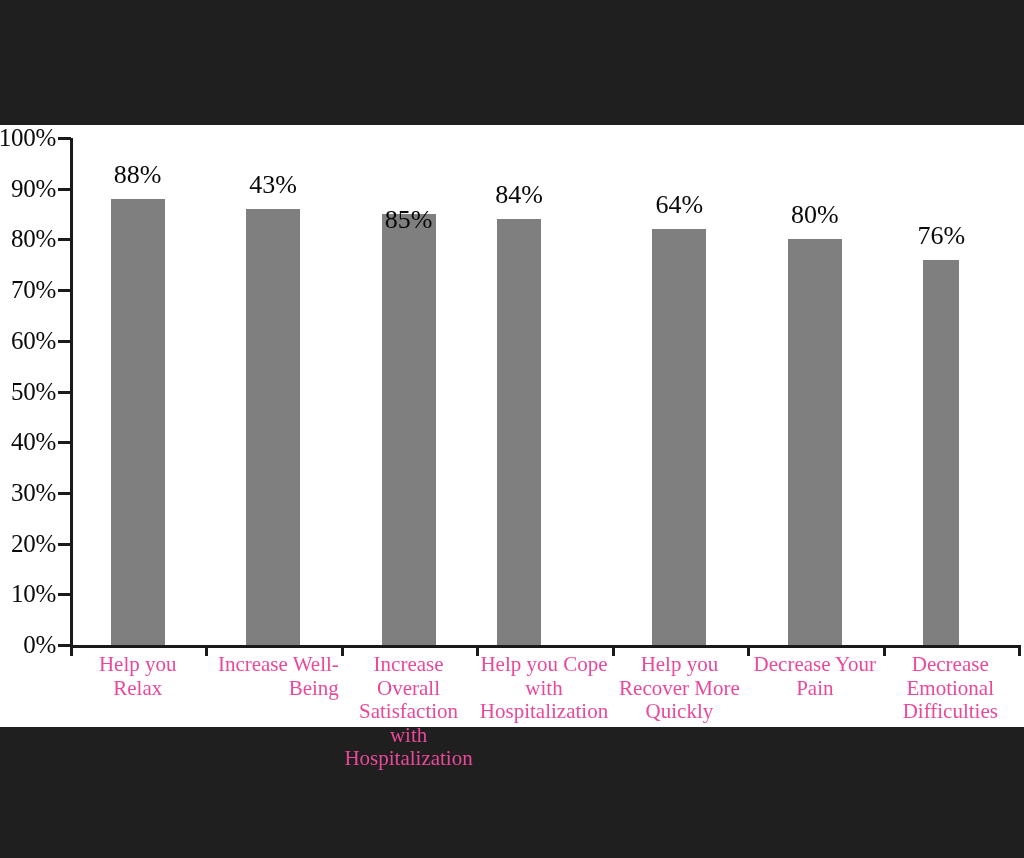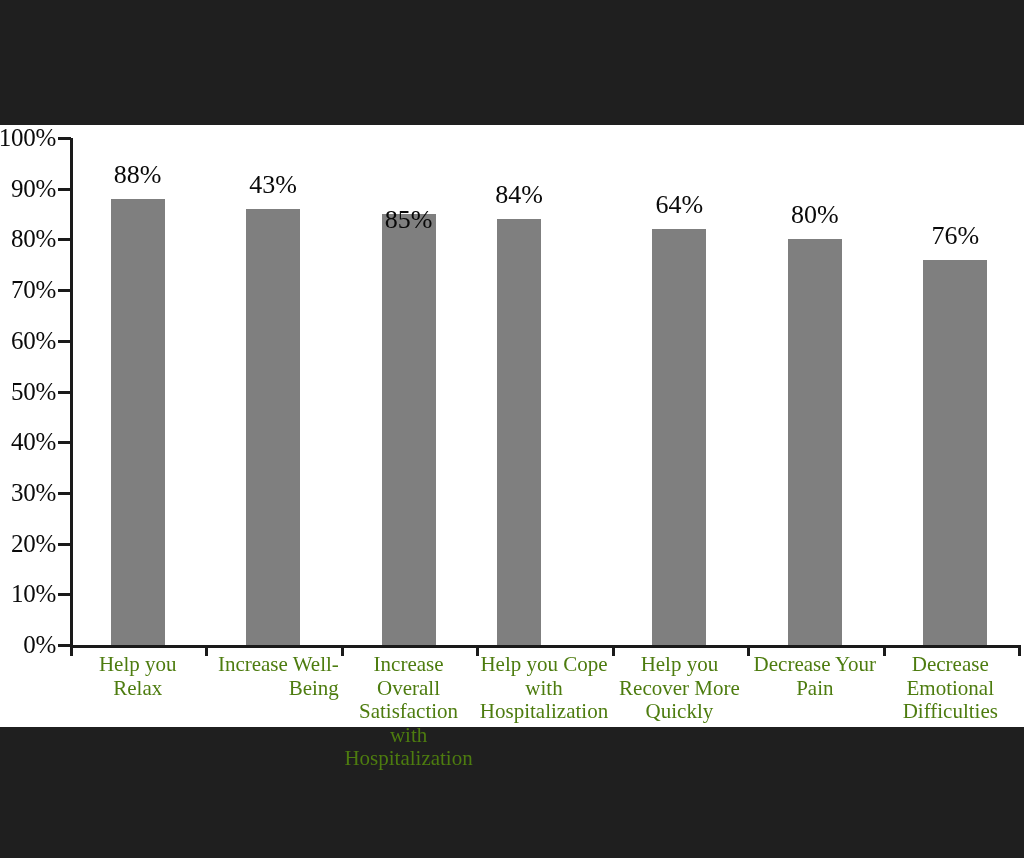--- a/index.html
+++ b/index.html
@@ -108,21 +108,21 @@
     white-space: nowrap;
   }
 
   
   .cat-label {
     position: absolute;
     top: 528px;
     text-align: center;
     font-size: 21px;
     line-height: 23.5px;
-    color: #4d7c0f;
+    color: #ec4899;
   }
 </style>
 </head>
 <body>
 
 <div id="figure-frame">
 
   <div id="chart-canvas">
 
     <div id="y-axis-line"></div>
@@ -181,21 +181,21 @@
           <div class="bar-value" style="top: 57.12px;">84%</div>
         </div>
         <div class="bar-group" style="left: 652.429px; width: 54px;">
           <div class="bar" style="height: 415.74px; background: rgb(127, 127, 127);"></div>
           <div class="bar-value" style="top: 67.26px;">64%</div>
         </div>
         <div class="bar-group" style="left: 787.857px; width: 54px;">
           <div class="bar" style="height: 405.6px; background: rgb(127, 127, 127);"></div>
           <div class="bar-value" style="top: 77.4px;">80%</div>
         </div>
-        <div class="bar-group" style="left: 923.286px; width: 64px; font-family: Liberation Serif, serif;">
+        <div class="bar-group" style="left: 923.286px; width: 36px; font-family: Liberation Serif, serif;">
           <div class="bar" style="height: 385.32px; background: rgb(127, 127, 127);"></div>
           <div class="bar-value" style="top: 97.68px;">76%</div>
         </div>
       </div>
 
     <div id="cat-group">
         <div class="cat-label" style="left: 72px; width: 131.429px;">
           <div>Help you Relax</div>
         </div>
         <div class="cat-label" style="left: 207.429px; width: 131.429px; text-align: right;">

